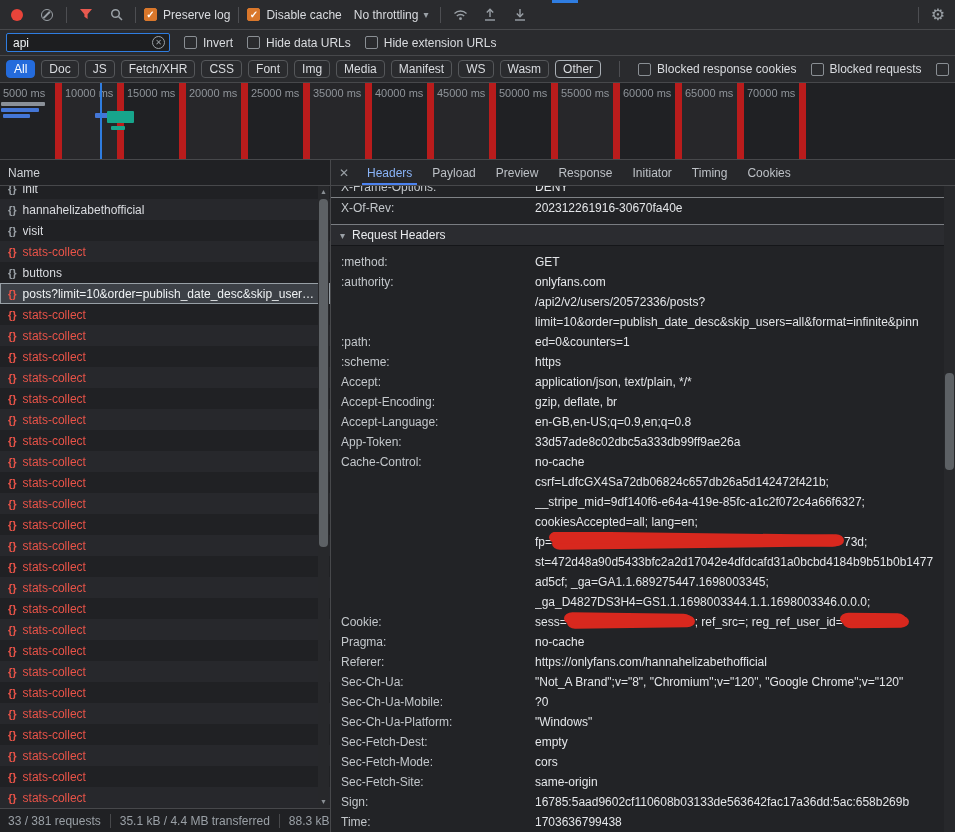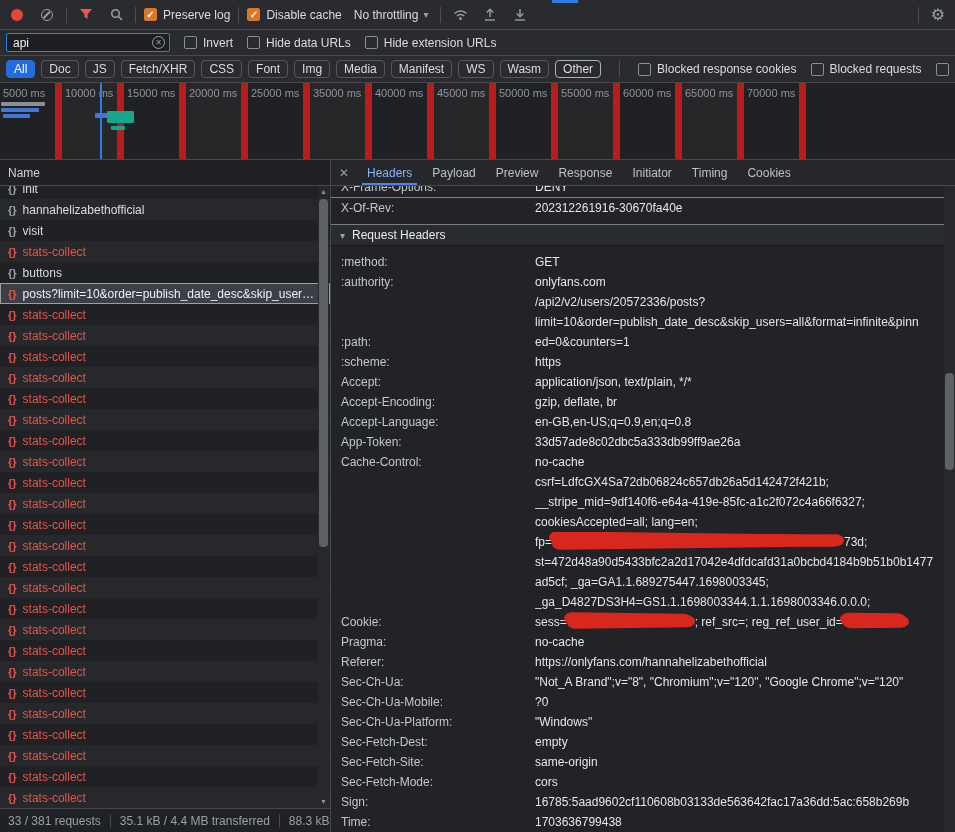--- a/index.html
+++ b/index.html
@@ -484,28 +484,28 @@
             </div>
             <div class="kv">
               <span class="k">Sec-Ch-Ua-Platform:</span>
               <div class="v">"Windows"</div>
             </div>
             <div class="kv">
               <span class="k">Sec-Fetch-Dest:</span>
               <div class="v">empty</div>
             </div>
             <div class="kv">
+              <span class="k">Sec-Fetch-Mode:</span>
+              <div class="v">cors</div>
+            </div>
+            <div class="kv">
               <span class="k">Sec-Fetch-Site:</span>
               <div class="v">same-origin</div>
             </div>
             <div class="kv">
-              <span class="k">Sec-Fetch-Mode:</span>
-              <div class="v">cors</div>
-            </div>
-            <div class="kv">
               <span class="k">Sign:</span>
               <div class="v">16785:5aad9602cf110608b03133de563642fac17a36dd:5ac:658b269b</div>
             </div>
             <div class="kv">
               <span class="k">Time:</span>
               <div class="v">1703636799438</div>
             </div>
           </div>
       </div>
       <div class="vscroll right-scroll">

